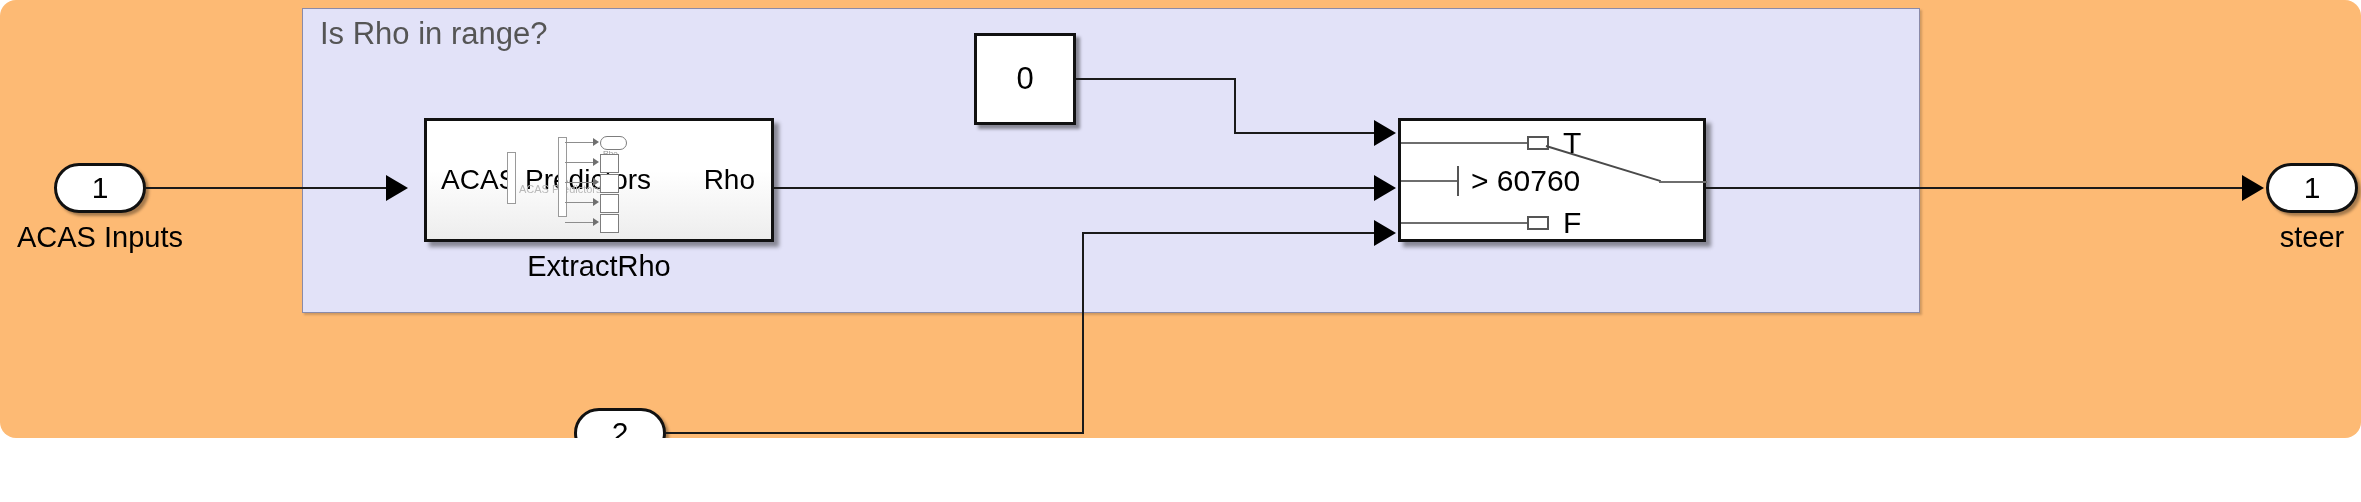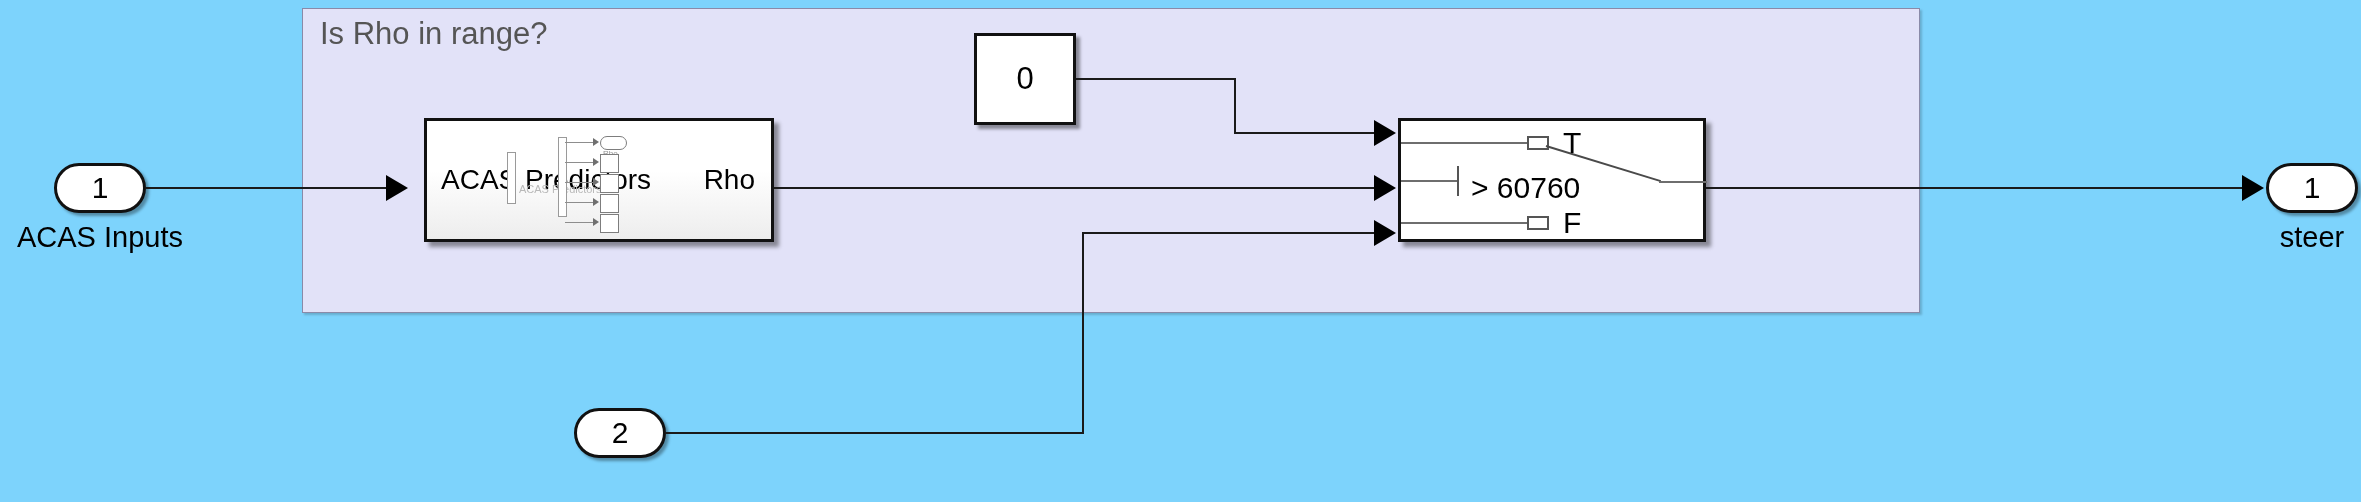--- a/index.html
+++ b/index.html
@@ -3,24 +3,25 @@
 <meta charset="utf-8">
 <style>
   html, body {
     margin: 0;
     padding: 0;
     background: #ffffff;
   }
   #canvas {
     position: relative;
     width: 2361px;
-    height: 502px;
-    background: #7dd3fc;
+    height: 438px;
+    background: #fdba74;
     font-family: "Liberation Sans", sans-serif;
     overflow: hidden;
+    border-radius: 16px;
   }
 
   
   .area {
     position: absolute;
     left: 302px;
     top: 8px;
     width: 1618px;
     height: 305px;
     background: #e2e2f8;
@@ -269,20 +270,21 @@
     <div class="pv-sq" style="left:173px; top:53px;"></div>
 
     <div class="pv-line" style="left:138px; top:81px; width:28px;"></div>
     <div class="pv-arrow" style="left:166px; top:77px;"></div>
     <div class="pv-sq" style="left:173px; top:73px;"></div>
 
     <div class="pv-line" style="left:138px; top:101px; width:28px;"></div>
     <div class="pv-arrow" style="left:166px; top:97px;"></div>
     <div class="pv-sq" style="left:173px; top:93px;"></div>
   </div>
+  <div class="subsys-caption">ExtractRho</div>
 
   <div class="wire h" style="left:774px; top:187px; width:600px;"></div>
   <div class="arrow" style="left:1374px; top:175px;"></div>
 
   <div class="const-block" style="left:974px; top:33px;">
     <span>0</span>
   </div>
 
   <div class="wire h" style="left:1076px; top:78px; width:160px;"></div>
   <div class="wire v" style="left:1234px; top:78px; height:56px;"></div>
@@ -301,21 +303,21 @@
   <div class="switch">
 
     <div class="sw-line h" style="left:0px; top:21px; width:128px;"></div>
     <div class="sw-port-sq" style="left:126px; top:15px;"></div>
 
     <div class="sw-diag" style="left:145px; top:24px; width:120px; transform:rotate(17deg);"></div>
     <div class="sw-line h" style="left:258px; top:60px; width:48px;"></div>
 
     <div class="sw-line h" style="left:0px; top:59px; width:58px;"></div>
     <div class="sw-tick" style="left:56px; top:45px;"></div>
-    <span class="sw-crit" style="left:70px; top:50px;">&gt; 60760</span>
+    <span class="sw-crit" style="left:70px; top:43px;">&gt; 60760</span>
 
     <div class="sw-line h" style="left:0px; top:101px; width:128px;"></div>
     <div class="sw-port-sq" style="left:126px; top:95px;"></div>
 
     <span class="sw-tf" style="left:162px; top:5px;">T</span>
     <span class="sw-tf" style="left:162px; top:85px;">F</span>
   </div>
 
   <div class="wire h" style="left:1706px; top:187px; width:536px;"></div>
   <div class="arrow" style="left:2242px; top:175px;"></div>

